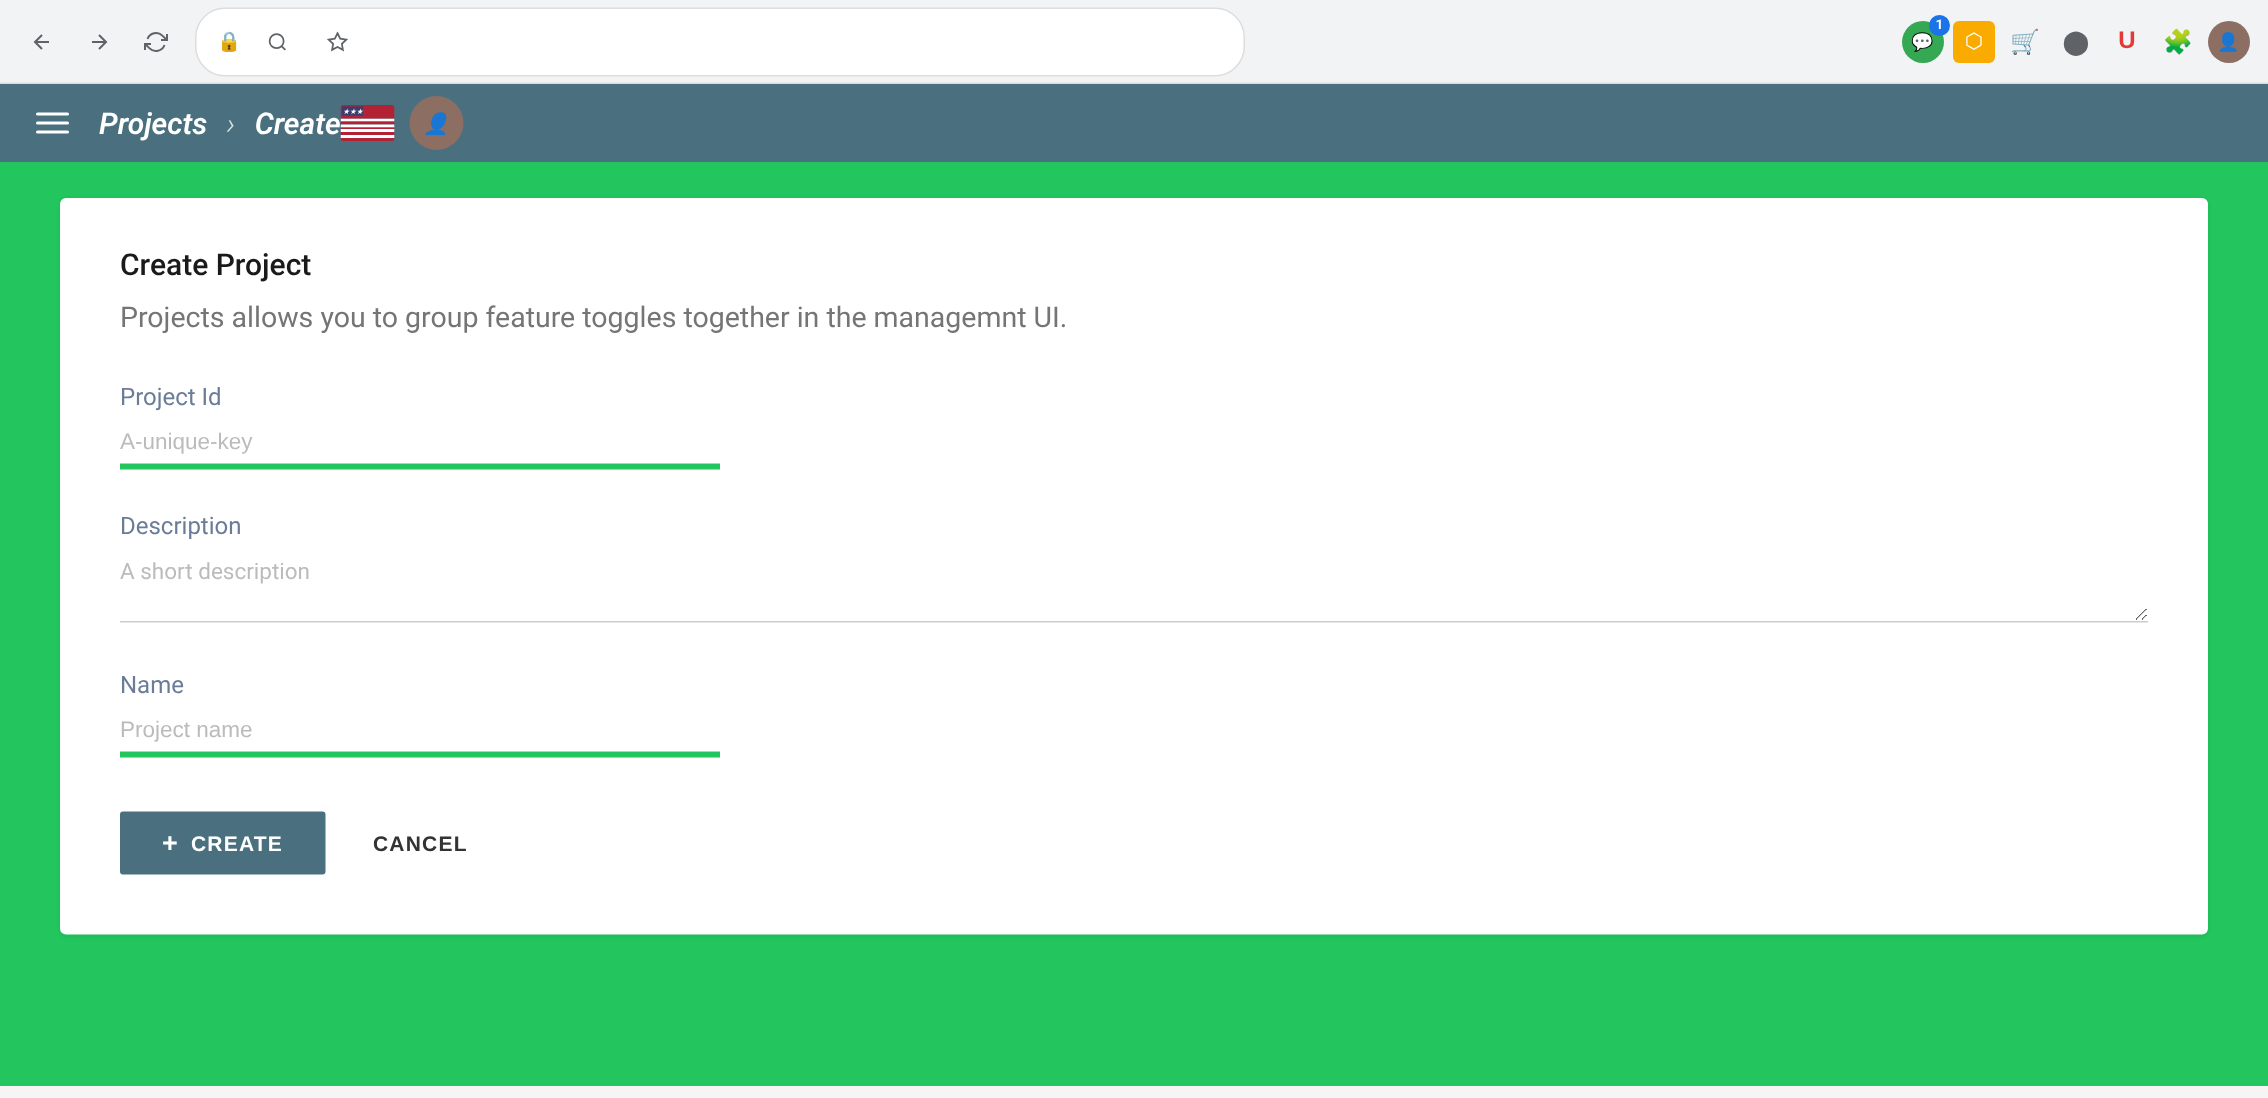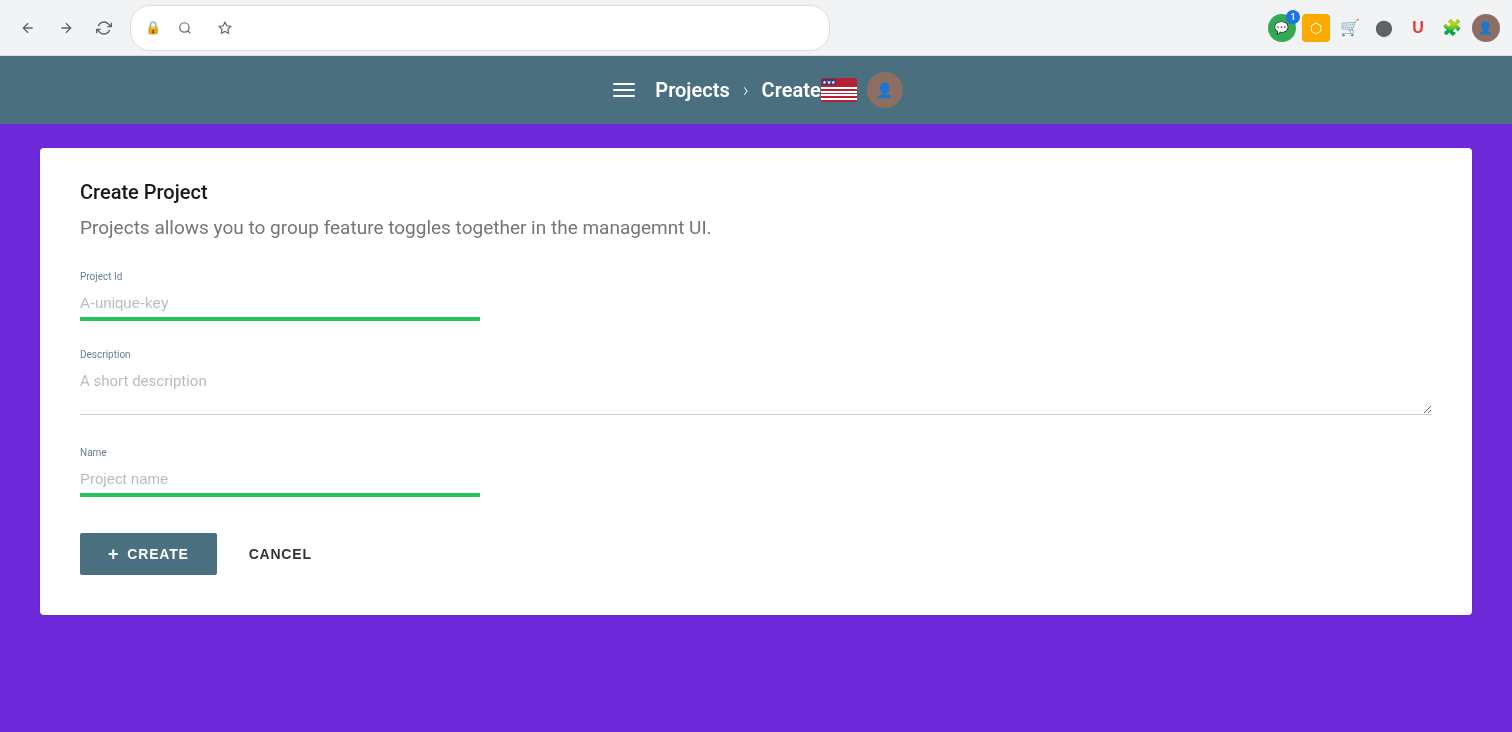--- a/index.html
+++ b/index.html
@@ -119,24 +119,25 @@
       align-items: center;
       justify-content: center;
       overflow: hidden;
     }
 
     
     .app-header {
       background: #4a7080;
       color: white;
       padding: 0 20px;
-      height: 68px;
-      display: flex;
-      align-items: center;
-      justify-content: center;
+      height: 52px;
+      display: flex;
+      align-items: center;
+      justify-content: flex-start;
+      font-style: italic;
     }
     .app-header-left {
       display: flex;
       align-items: center;
       gap: 16px;
     }
     .hamburger-btn {
       background: none;
       border: none;
       color: white;
@@ -187,21 +188,21 @@
       justify-content: center;
       color: white;
       font-size: 14px;
       overflow: hidden;
       cursor: pointer;
     }
 
     
     .main-content {
       padding: 24px 40px;
-      background: #6d28d9;
+      background: #22c55e;
       min-height: calc(732px - 56px - 60px);
     }
     .form-card {
       background: white;
       border-radius: 4px;
       padding: 32px 40px 40px 40px;
       max-width: 1440px;
       box-shadow: 0 1px 3px rgba(0,0,0,0.08);
     }
     .form-title {
@@ -213,21 +214,21 @@
     .form-description {
       font-size: 19px;
       color: #757575;
       margin-bottom: 32px;
       margin-top: 12px;
     }
     .form-group {
       margin-bottom: 28px;
     }
     .form-label {
-      font-size: 10px;
+      font-size: 16px;
       color: #6b7c99;
       margin-bottom: 6px;
       display: block;
       font-weight: 400;
     }
     .form-input {
       width: 100%;
       max-width: 400px;
       border: none;
       border-bottom: 4px solid #22c55e;

